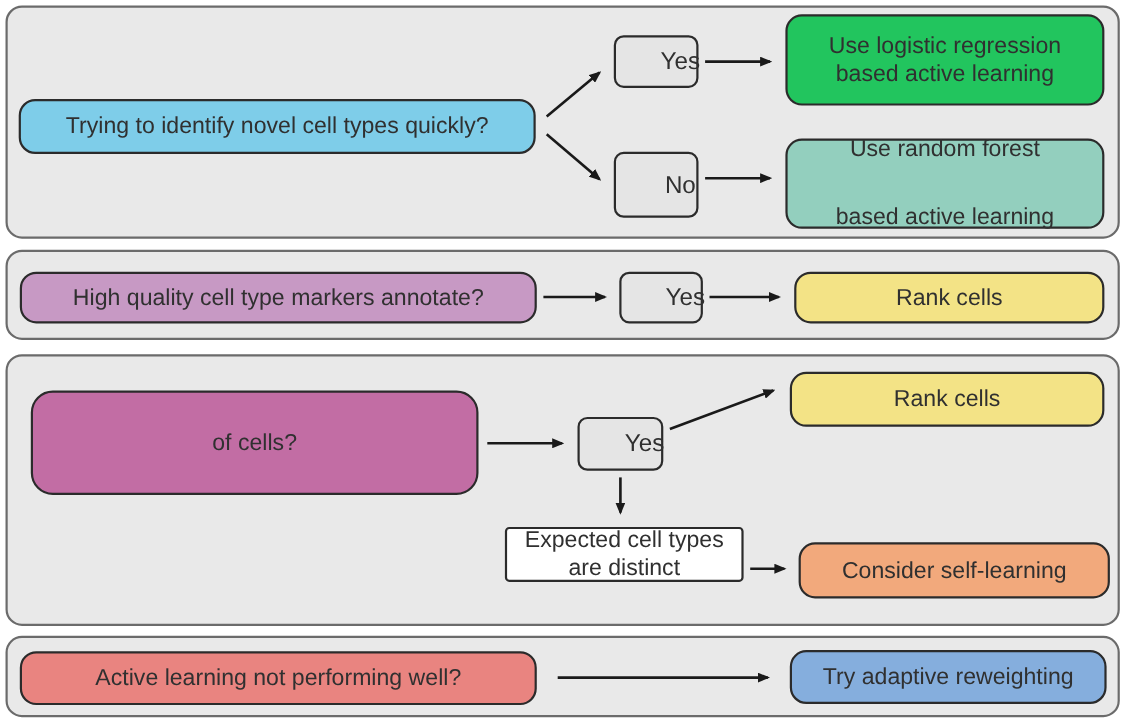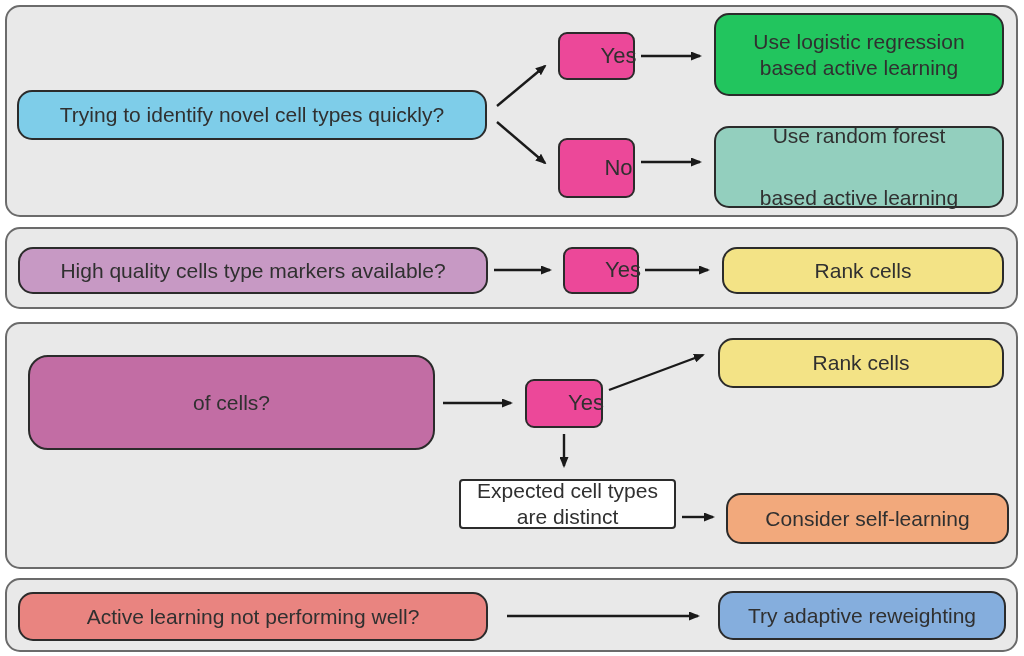--- a/index.html
+++ b/index.html
@@ -33,21 +33,21 @@
     display: flex; flex-direction: column;
     align-items: center; justify-content: center;
     border: 2.5px solid #2b2b2b;
     color: #303030;
     font-size: 21px; line-height: 1.22;
     text-align: center;
     z-index: 10;
   }
   .box span { display: block; }
   .rounded { border-radius: 15px; }
-  .yn { background: #ec4899; border-radius: 9px; font-size: 22px; padding-left: 44px; }
+  .yn { background: #e5e5e5; border-radius: 9px; font-size: 22px; padding-left: 44px; }
 
   #q1    { left: 17px;  top: 90px;  width: 470px; height: 50px; }
   #yes1  { left: 558px; top: 32px;  width: 77px;  height: 48px; }
   #no1   { left: 558px; top: 138px; width: 77px;  height: 60px; }
   #out1a { left: 714px; top: 13px;  width: 290px; height: 83px; }
   #out1b { left: 714px; top: 126px; width: 290px; height: 82px; gap: 36px; }
 
   #q2    { left: 18px;  top: 247px; width: 470px; height: 47px; }
   #yes2  { left: 563px; top: 247px; width: 76px;  height: 47px; }
   #out2  { left: 722px; top: 247px; width: 282px; height: 47px; }
@@ -102,21 +102,21 @@
 <div class="box rounded" id="out1a" style="background: #22c55e;">
   <span>Use logistic regression</span>
   <span>based active learning</span>
 </div>
 <div class="box rounded" id="out1b" style="background: rgb(147, 207, 190);">
   <span>Use random forest</span>
   <span>based active learning</span>
 </div>
 
 <div class="box rounded" id="q2" style="background: rgb(199, 153, 196);">
-  <span>High quality cells type markers available?</span>
+  <span>High quality cell type markers annotate?</span>
 </div>
 <div class="box yn" id="yes2">
   <span>Yes</span>
 </div>
 <div class="box rounded" id="out2" style="background: rgb(243, 227, 134);">
   <span>Rank cells</span>
 </div>
 
 <div class="box" id="q3" style="background: rgb(194, 109, 164);">
   <span>of cells?</span>

